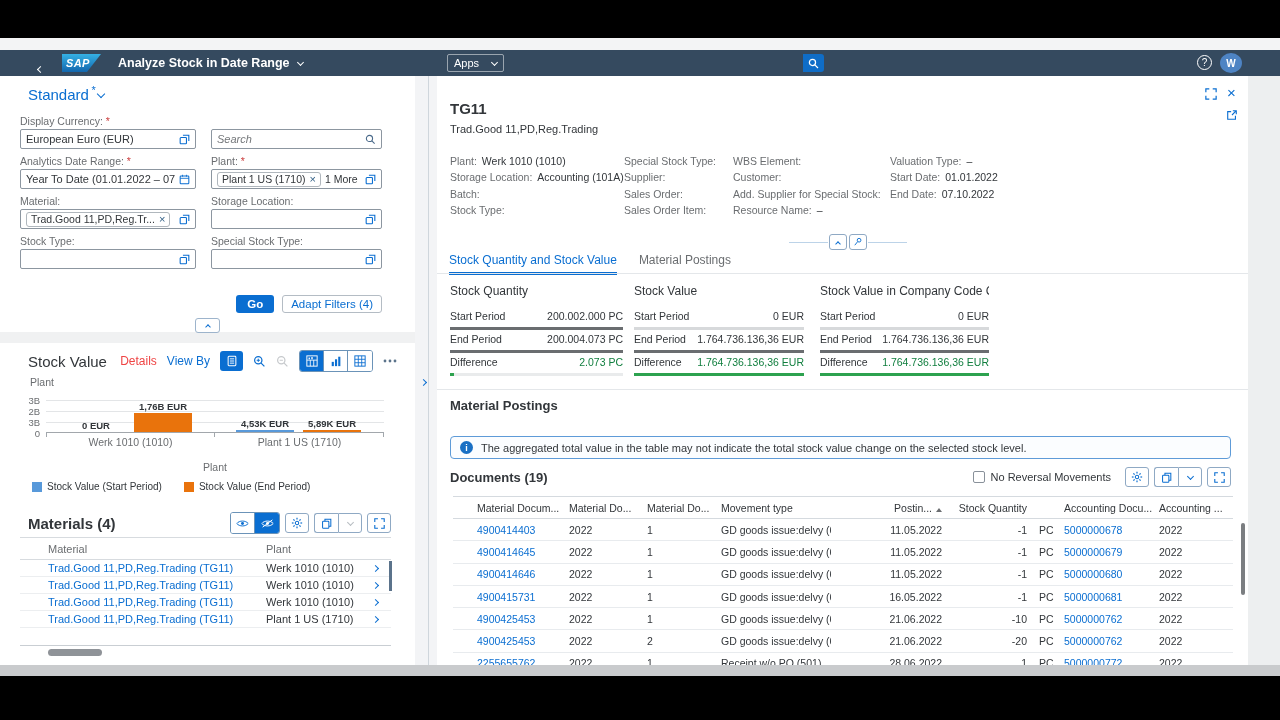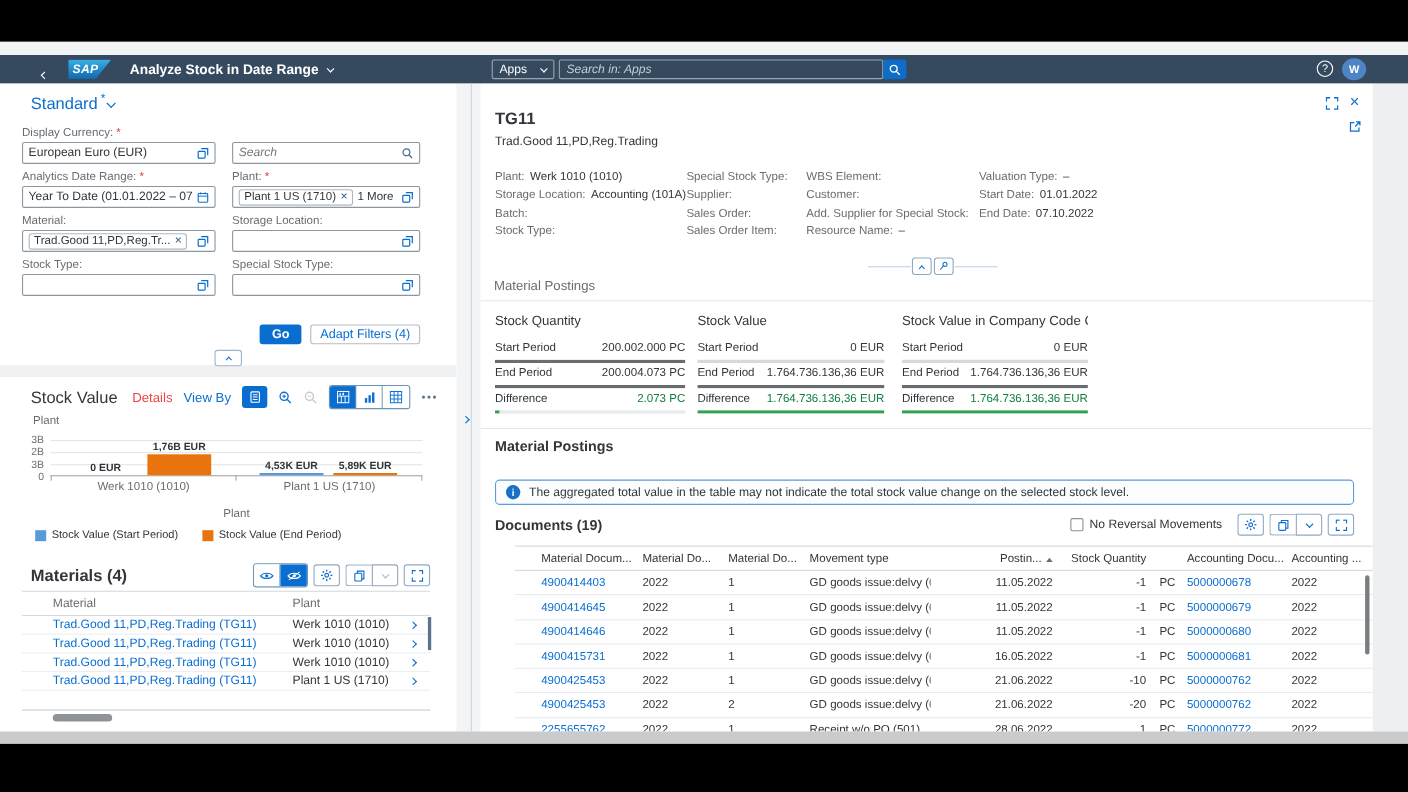--- a/index.html
+++ b/index.html
@@ -160,21 +160,21 @@
   .mp-heading { position:absolute; top:322px; left:13px; font-size:13px; color:#32363a; }
   .info-strip { position:absolute; top:360px; left:13px; width:781px; height:23px; border:1px solid #5e9bd8; border-radius:4px; background:#fbfdff; display:flex; align-items:center; gap:8px; padding:0 9px; }
   .info-icon { width:13px; height:13px; border-radius:50%; background:#1a70c4; color:#fff; font-size:9px; font-weight:700; display:flex; align-items:center; justify-content:center; flex:none; }
   .info-text { font-size:11px; color:#32363a; white-space:nowrap; overflow:hidden; }
 
   .docs-head { position:absolute; top:391px; left:13px; width:781px; display:flex; align-items:center; gap:5px; }
   .docs-title { font-size:13px; color:#32363a; margin-right:auto; }
   .chkbox { width:12px; height:12px; border:1px solid #89919a; border-radius:2px; background:#fff; flex:none; }
   .chk-label { font-size:11px; color:#32363a; margin:0 9px 0 1px; }
 
-  .dtable { position:absolute; top:420px; left:31px; width:780px; }
+  .dtable { position:absolute; top:420px; left:16px; width:780px; }
   .dhead,.drow { display:grid; grid-template-columns:18px 92px 78px 74px 116px 117px 85px 25px 95px 80px; align-items:center; }
   .dhead { height:23px; border-top:1px solid #d5dadf; border-bottom:1px solid #d5dadf; font-size:10.5px; color:#32363a; }
   .hc,.dc { padding:0 6px; white-space:nowrap; overflow:hidden; }
   .drow { height:22.3px; border-bottom:1px solid #e8ebee; font-size:10.5px; color:#32363a; }
   .link { color:#0a6ed1; }
   .num { text-align:right; }
   .sort-asc { display:inline-block; width:0; height:0; border-left:3px solid transparent; border-right:3px solid transparent; border-bottom:4px solid #6a6d70; margin-left:4px; }
   .dscroll { position:absolute; right:3px; top:447px; width:4px; height:72px; background:#7b7e81; border-radius:2px; }
 </style>
 </head>
@@ -189,21 +189,20 @@
         <span>SAP</span>
       </div>
     <div class="shell-title">
       <span>Analyze Stock in Date Range</span>
       <i class="chev down"></i>
     </div>
     <div class="apps-select">
       <span>Apps</span>
       <i class="chev down"></i>
     </div>
-    <input class="shell-search" placeholder="Search in: Apps" style="">
     <button class="shell-search-btn">
       <svg viewBox="0 0 16 16" width="11" height="11">
           <circle cx="6.5" cy="6.5" r="4.5" fill="none" stroke="currentColor" stroke-width="1.8"></circle>
           <line x1="10" y1="10" x2="14.5" y2="14.5" stroke="currentColor" stroke-width="1.8"></line>
         </svg>
     </button>
     <button class="shell-help">
         <span>?</span>
       </button>
     <button class="shell-avatar">
@@ -627,20 +626,21 @@
         </button>
       <button class="anchor-btn">
         <svg viewBox="0 0 14 14" width="10" height="10">
             <circle cx="8.5" cy="4.5" r="2.6" fill="none" stroke="currentColor" stroke-width="1.3"></circle>
             <line x1="6.5" y1="6.5" x2="2.5" y2="11.5" stroke="currentColor" stroke-width="1.3"></line>
           </svg>
       </button>
     </div>
 
     <nav class="tabs">
+      <span class="tab selected">Stock Quantity and Stock Value</span>
       <span class="tab">Material Postings</span>
     </nav>
     <div class="tabs-line"></div>
 
     <div class="kpis">
       <div class="kpi">
         <div class="kpi-title">Stock Quantity</div>
         <div>
 
             <div class="kpi-row">

